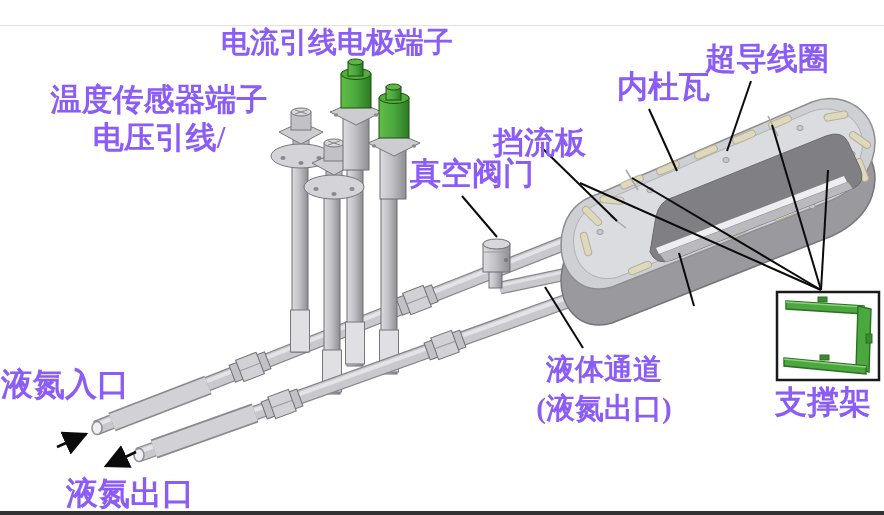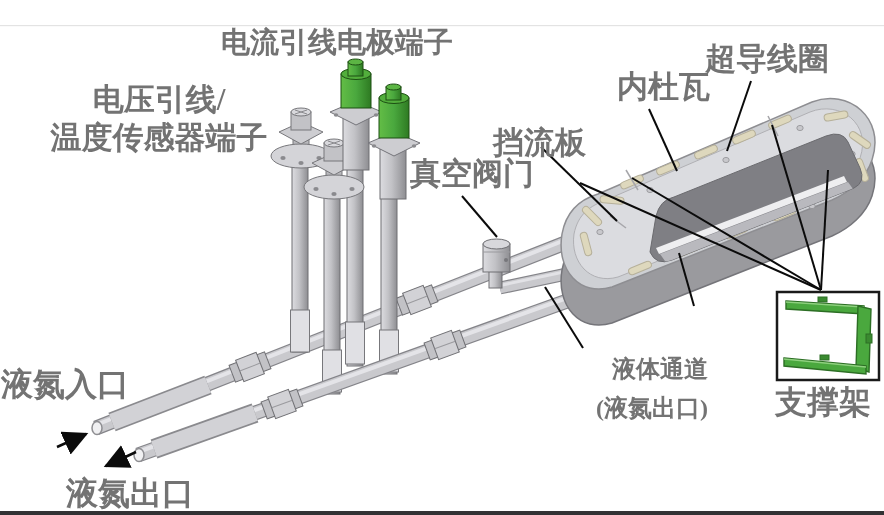--- a/index.html
+++ b/index.html
@@ -1,28 +1,28 @@
 <!DOCTYPE html>
 <html><head>
 <meta charset="utf-8">
 <style>
   html,body{margin:0;padding:0;background:#fff;}
   #stage{position:relative;width:884px;height:515px;background:#ffffff;overflow:hidden;
          font-family:"Liberation Serif","DejaVu Serif",serif;}
   #diagram{position:absolute;left:0;top:0;}
-  .lbl{position:absolute;color:#737373;font-weight:700;white-space:nowrap;line-height:1.06;}
+  .lbl{position:absolute;color:#8b5cf6;font-weight:700;white-space:nowrap;line-height:1.06;}
   .lbl-center{text-align:center;white-space:normal;}
   .l-current{left:221px;top:27px;font-size:29px;}
   .l-voltage{left:28px;top:81px;width:262px;font-size:31px;line-height:38px;}
   .l-vacuum{left:410px;top:158px;font-size:31px;text-align:center;}
   .l-baffle{left:493px;top:120px;font-size:31px;margin-top:7px;}
   .l-innerdewar{left:600px;top:71px;font-size:31px;margin-left:17px;}
   .l-sccoil{left:705px;top:43px;font-size:31px;}
   .l-outerdewar{left:647px;top:306px;font-size:31px;}
-  .l-liquid{left:500px;top:350px;width:208px;font-size:24px;line-height:39px;text-align:right;}
+  .l-liquid{left:500px;top:350px;width:208px;font-size:29px;line-height:39px;}
   .l-inlet{left:1px;top:368px;font-size:32px;}
   .l-outlet{left:66px;top:477px;font-size:32px;}
   .l-support{left:775px;top:386px;font-size:32px;}
 </style>
 </head>
 <body>
 
 <div id="stage">
 
 <svg id="diagram" width="884" height="515" viewBox="0 0 884 515">
@@ -236,22 +236,22 @@
       <rect x="820" y="355" width="9" height="5" fill="#3a8a30" stroke="#2c6e24"></rect>
       <rect x="866" y="334" width="6" height="9" fill="#3a8a30" stroke="#2c6e24"></rect>
     </g>
   </g>
 
   <rect x="0" y="511" width="884" height="4.5" fill="#323234"></rect>
 </svg>
 
 <div class="lbl l-current">电流引线电极端子</div>
 <div class="lbl lbl-center l-voltage">
+  <div>温度传感器端子</div>
   <div>电压引线/</div>
-  <div>温度传感器端子</div>
 </div>
 <div class="lbl l-vacuum">真空阀门</div>
 <div class="lbl l-baffle">挡流板</div>
 <div class="lbl l-innerdewar">内杜瓦</div>
 <div class="lbl l-sccoil">超导线圈</div>
 <div class="lbl lbl-center l-liquid">
   <div>液体通道</div>
   <div>(液氮出口)</div>
 </div>
 <div class="lbl l-outlet">液氮出口</div>

